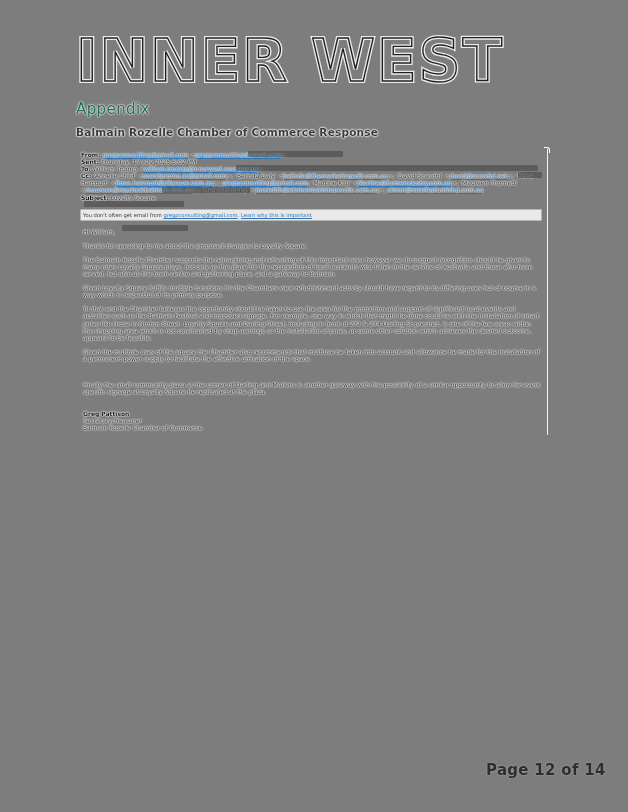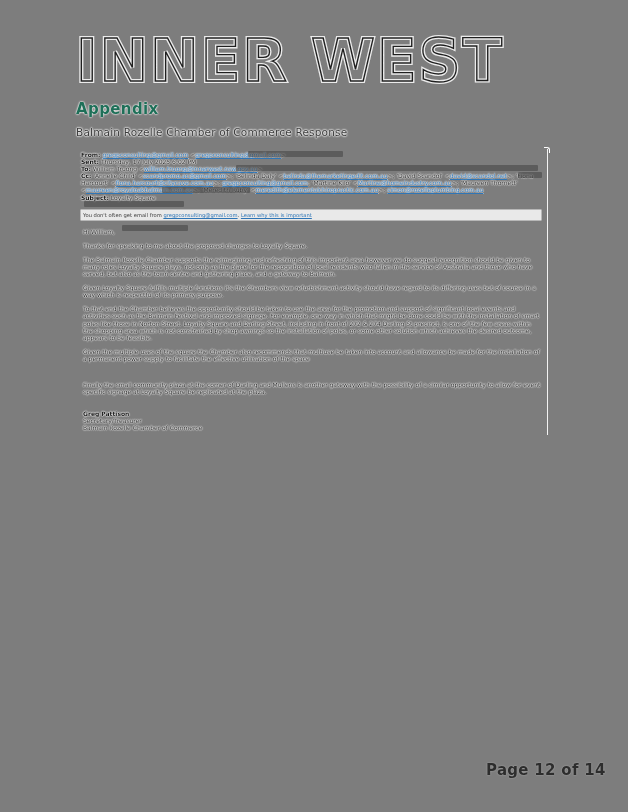--- a/index.html
+++ b/index.html
@@ -16,26 +16,26 @@
   .logo text{
     font-family:"DejaVu Sans",sans-serif;
     font-weight:bold;font-size:58px;letter-spacing:2px;
   }
   .logo-halo{fill:none;stroke:#ffffff;stroke-width:4px;opacity:.85;}
   .logo-stroke{fill:none;stroke:#1f1f1f;stroke-width:1.4px;}
 
   
   .title{
     position:absolute;left:76px;top:100px;margin:0;
-    font-size:15px;font-weight:bold;color:#1e6f58;letter-spacing:.4px;
+    font-size:15px;font-weight:normal;color:#1e6f58;letter-spacing:.4px;
     text-shadow:0 0 2px #fff,0 0 2px #fff;
   }
   .subtitle{
     position:absolute;left:76px;top:126px;margin:0;
-    font-size:10.5px;font-weight:normal;color:#3b3b3b;letter-spacing:.2px;
+    font-size:10.5px;font-weight:bold;color:#3b3b3b;letter-spacing:.2px;
     text-shadow:0 0 2px #fff,0 0 2px #fff,0 0 2px #fff;
     text-align:right;
   }
 
   
   .email{
     position:absolute;left:78px;top:149px;width:470px;min-height:284px;
     box-sizing:border-box;padding:2px 6px 4px 3px;
     border-right:1px solid rgba(255,255,255,.9);
     font-size:6px;line-height:7.1px;color:#2a2a2a;

